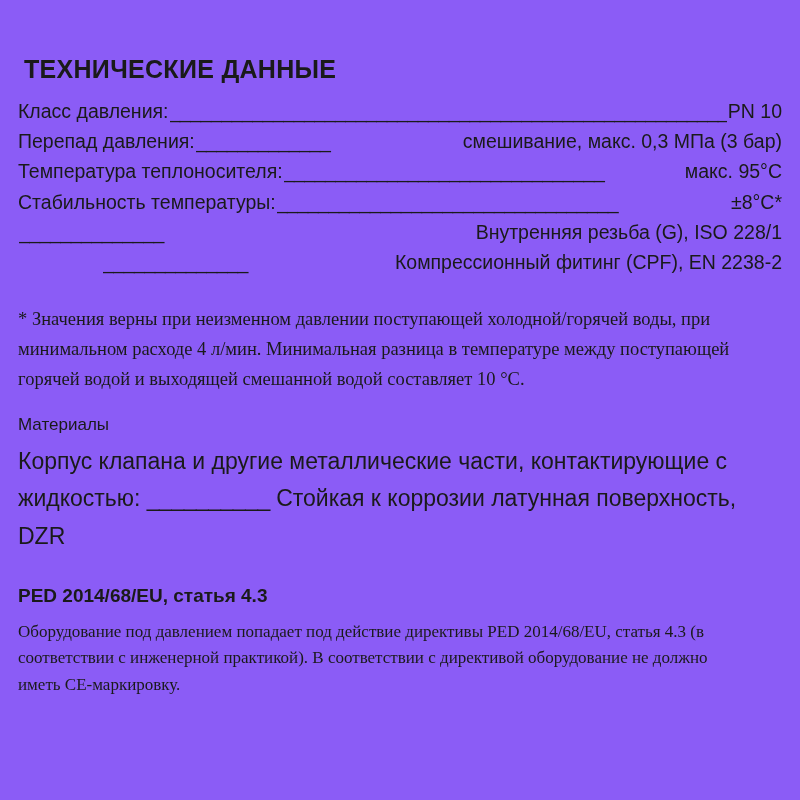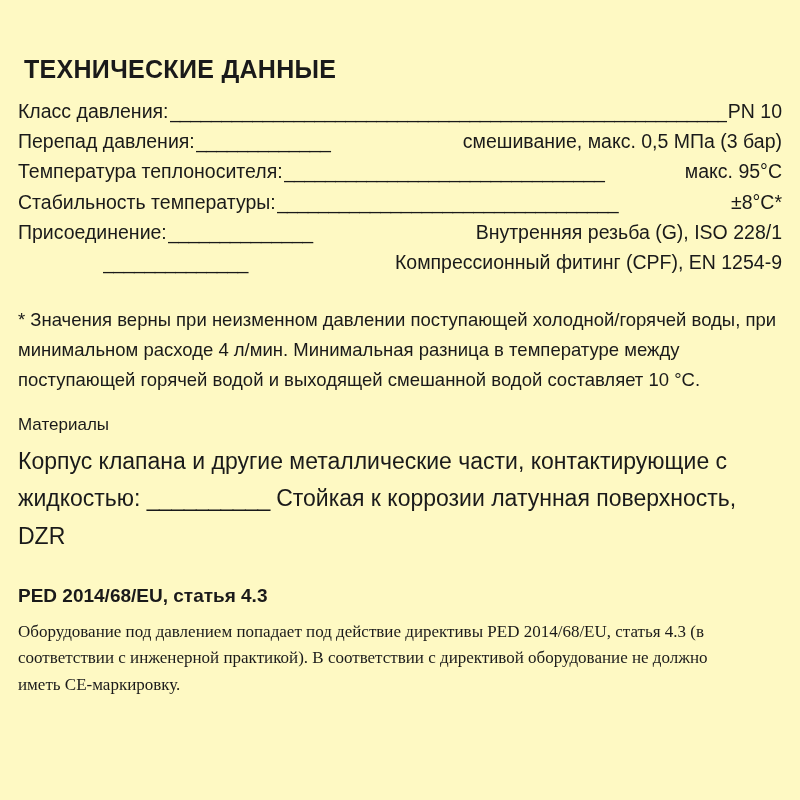--- a/index.html
+++ b/index.html
@@ -12,21 +12,21 @@
     background: #ffffff;
     font-family: "Liberation Sans", sans-serif;
     overflow: hidden;
   }
   .sheet {
     position: absolute;
     left: 0;
     top: 0;
     width: 800px;
     height: 800px;
-    background: #fef9c3;
+    background: #8b5cf6;
     box-sizing: border-box;
   }
   .content {
     position: absolute;
     left: 18px;
     top: 55px;
     width: 764px;
   }
   .title {
     font-size: 25px;
@@ -58,20 +58,21 @@
     flex: 0 0 auto;
   }
   .spec-row.indent .spec-label {
     padding-left: 84px;
   }
   .note {
     margin-top: 28px;
     font-size: 18.5px;
     line-height: 1.62;
     color: #1a1a1a;
+    font-family: Liberation Serif, serif;
   }
   .section-head {
     margin-top: 20px;
     font-size: 17px;
     color: #1a1a1a;
   }
   .materials-line {
     margin-top: 8px;
     font-size: 23px;
     line-height: 1.62;
@@ -105,45 +106,44 @@
 
     <div class="spec-row">
       <span class="spec-label">Класс давления:</span>
       <span class="spec-dash">_____________________________________________________________</span>
       <span class="spec-value">PN 10</span>
     </div>
 
     <div class="spec-row">
       <span class="spec-label">Перепад давления:</span>
       <span class="spec-dash">_____________</span>
-      <span class="spec-value">смешивание, макс. 0,5 МПа (3 бар)</span>
+      <span class="spec-value">смешивание, макс. 0,3 МПа (3 бар)</span>
     </div>
 
     <div class="spec-row">
       <span class="spec-label">Температура теплоносителя:</span>
       <span class="spec-dash">_______________________________</span>
       <span class="spec-value">макс. 95°C</span>
     </div>
 
     <div class="spec-row">
       <span class="spec-label">Стабильность температуры:</span>
       <span class="spec-dash">_________________________________</span>
       <span class="spec-value">±8°C*</span>
     </div>
 
     <div class="spec-row">
-      <span class="spec-label">Присоединение:</span>
       <span class="spec-dash">______________</span>
       <span class="spec-value">Внутренняя резьба (G), ISO 228/1</span>
     </div>
 
     <div class="spec-row indent">
       <span class="spec-label"></span>
       <span class="spec-dash">______________</span>
-      <span class="spec-value">Компрессионный фитинг (CPF), EN 1254-9</span>
+      <span class="spec-value">Компрессионный фитинг (CPF), EN 2238-2</span>
     </div>
 
     <div class="note">* Значения верны при неизменном давлении поступающей холодной/горячей воды, при минимальном расходе 4 л/мин. Минимальная разница в температуре между поступающей горячей водой и выходящей смешанной водой составляет 10 °C.</div>
 
     <div class="section-head">Материалы</div>
 
     <div class="materials-line">
       <span>Корпус клапана и другие металлические части, контактирующие с жидкостью:</span>
       <span class="dots"> __________</span>
       <span>Стойкая к коррозии латунная поверхность, DZR</span>

